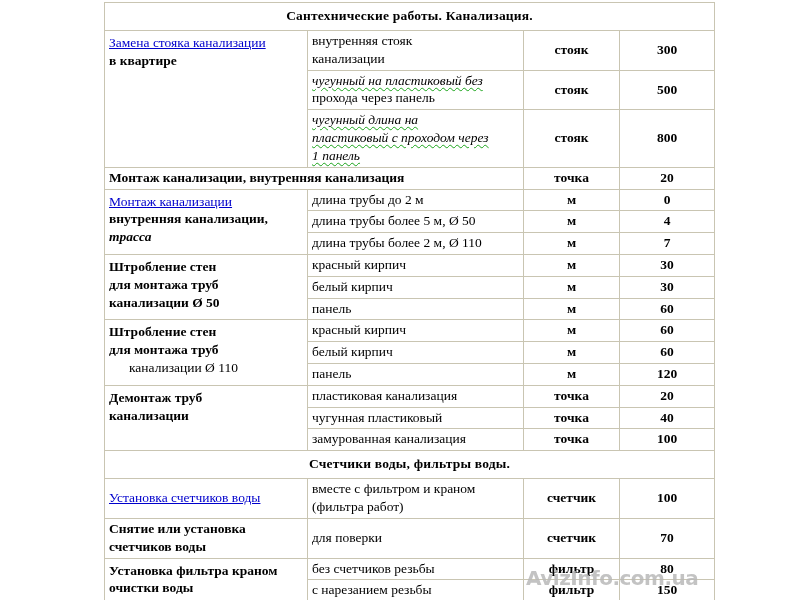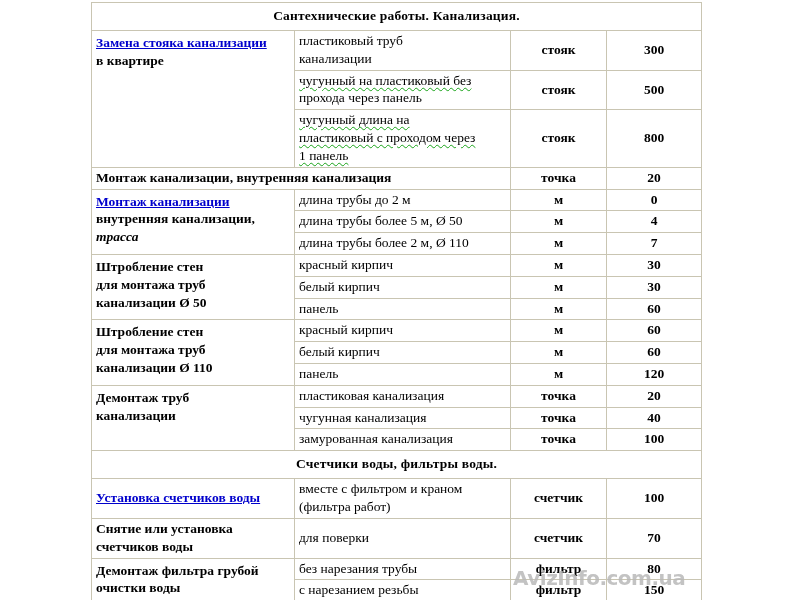--- a/index.html
+++ b/index.html
@@ -11,21 +11,21 @@
     height: 600px;
     overflow: hidden;
   }
   body {
     font-family: "Liberation Serif", "DejaVu Serif", serif;
     position: relative;
   }
 
   .sheet {
     position: absolute;
-    left: 3px; top: 0;
+    left: 16px; top: 0;
     width: 772px;
     height: 600px;
     background: #ffffff;
   }
 
   table.price {
     position: absolute;
     left: 88px;
     top: 2px;
     width: 610px;
@@ -82,30 +82,31 @@
     text-align: center;
     font-weight: bold;
     font-size: 15px;
   }
 
   td.wide { }
 
   a.lnk {
     color: #0000cc;
     text-decoration: underline;
-    font-weight: bold;
+    font-weight: normal;
   }
 
   
   .sp {
     text-decoration: underline;
     text-decoration-style: wavy;
     text-decoration-color: #19a319;
     text-decoration-thickness: 1px;
     text-underline-offset: 2px;
+    font-style: italic;
   }
 
   .nm-line { display: block; }
 
   
   .watermark {
     position: absolute;
     left: 510px;
     top: 566px;
     font-family: "DejaVu Sans", "Liberation Sans", sans-serif;
@@ -134,21 +135,21 @@
     <tbody id="tbody">
         <tr>
           <td class="banner" colspan="4">Сантехнические работы. Канализация.</td>
         </tr>
         <tr>
           <td class="name top" rowspan="3">
             <span class="nm-line"><a class="lnk" href="#">Замена стояка канализации</a></span>
             <span class="nm-line" style="font-weight: bold;">в квартире</span>
           </td>
           <td class="desc">
-            <span class="nm-line">пластиковый труб</span>
+            <span class="nm-line">внутренняя стояк</span>
             <span class="nm-line">канализации</span>
           </td>
           <td class="unit">стояк</td>
           <td class="price">300</td>
         </tr>
         <tr>
           <td class="desc">
             <span class="nm-line sp">чугунный на пластиковый без</span>
             <span class="nm-line">прохода через панель</span>
           </td>
@@ -220,21 +221,21 @@
           <td class="desc">
             <span class="nm-line">панель</span>
           </td>
           <td class="unit">м</td>
           <td class="price">60</td>
         </tr>
         <tr>
           <td class="name top" rowspan="3">
             <span class="nm-line">Штробление стен</span>
             <span class="nm-line" style="font-weight: bold;">для монтажа труб</span>
-            <span class="nm-line" style="font-weight: bold;">канализации Ø 110</span>
+            <span class="nm-line" style="font-weight: normal; margin-left: 20px;">канализации Ø 110</span>
           </td>
           <td class="desc">
             <span class="nm-line">красный кирпич</span>
           </td>
           <td class="unit">м</td>
           <td class="price">60</td>
         </tr>
         <tr>
           <td class="desc">
             <span class="nm-line">белый кирпич</span>
@@ -255,21 +256,21 @@
             <span class="nm-line" style="font-weight: bold;">канализации</span>
           </td>
           <td class="desc">
             <span class="nm-line">пластиковая канализация</span>
           </td>
           <td class="unit">точка</td>
           <td class="price">20</td>
         </tr>
         <tr>
           <td class="desc">
-            <span class="nm-line">чугунная канализация</span>
+            <span class="nm-line">чугунная пластиковый</span>
           </td>
           <td class="unit">точка</td>
           <td class="price">40</td>
         </tr>
         <tr>
           <td class="desc">
             <span class="nm-line">замурованная канализация</span>
           </td>
           <td class="unit">точка</td>
           <td class="price">100</td>
@@ -294,25 +295,25 @@
             <span class="nm-line" style="font-weight: bold;">счетчиков воды</span>
           </td>
           <td class="desc">
             <span class="nm-line">для поверки</span>
           </td>
           <td class="unit">счетчик</td>
           <td class="price">70</td>
         </tr>
         <tr>
           <td class="name top" rowspan="2">
-            <span class="nm-line">Демонтаж фильтра грубой</span>
+            <span class="nm-line">Установка фильтра краном</span>
             <span class="nm-line" style="font-weight: bold;">очистки воды</span>
           </td>
           <td class="desc">
-            <span class="nm-line">без нарезания трубы</span>
+            <span class="nm-line">без счетчиков резьбы</span>
           </td>
           <td class="unit">фильтр</td>
           <td class="price">80</td>
         </tr>
         <tr>
           <td class="desc">
             <span class="nm-line">с нарезанием резьбы</span>
           </td>
           <td class="unit">фильтр</td>
           <td class="price">150</td>

